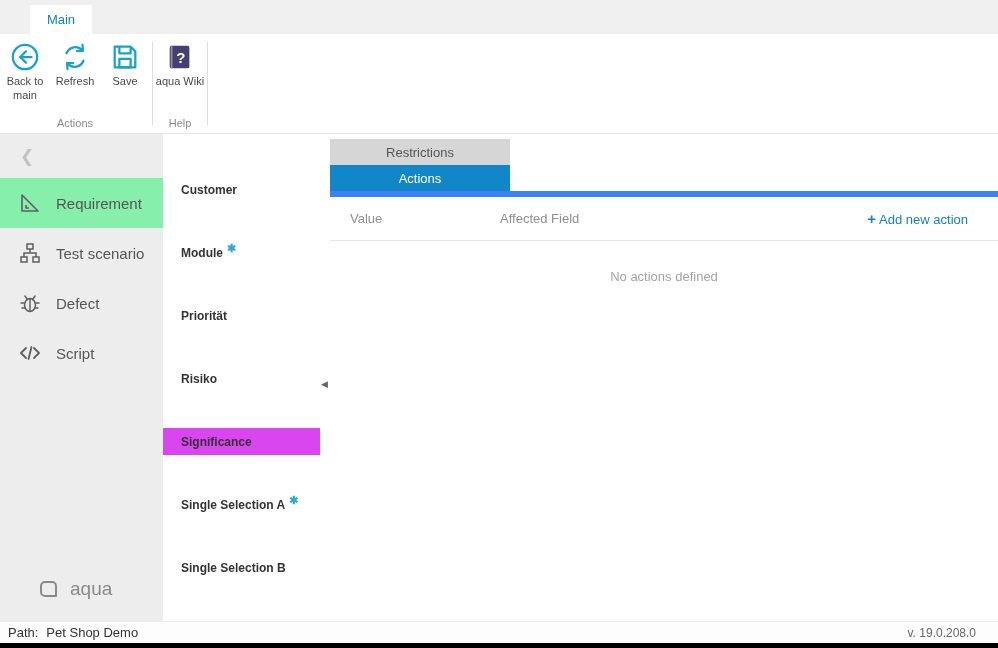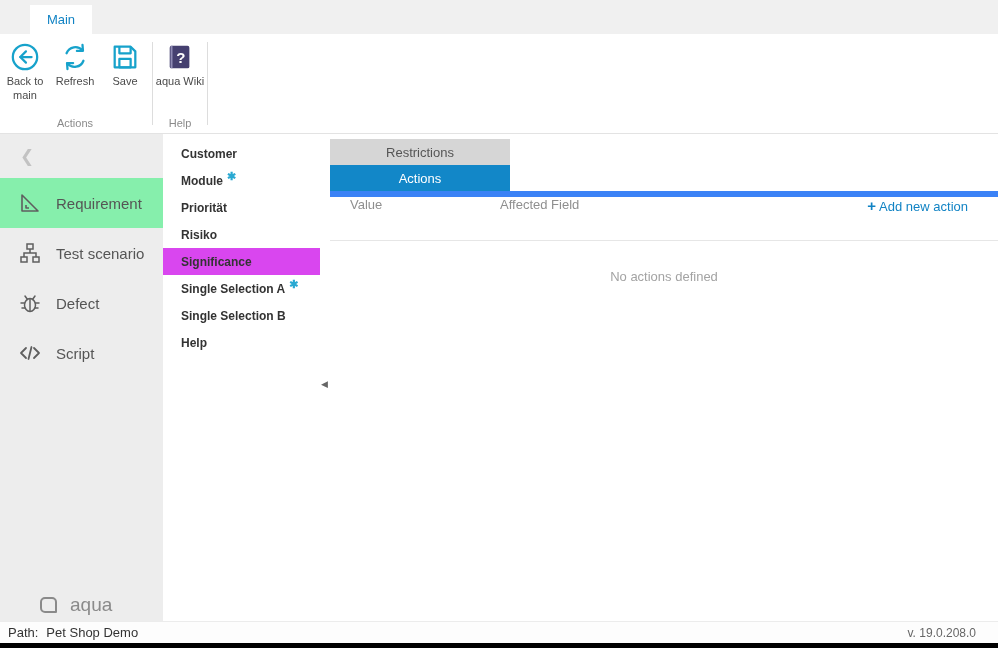--- a/index.html
+++ b/index.html
@@ -32,43 +32,43 @@
   .content { flex:1; display:flex; min-height:0; }
 
   
   .sidebar { width:163px; background:#ededed; position:relative; flex-shrink:0; }
   .collapse-row { height:44px; display:flex; align-items:center; padding-left:20px;
                   color:#c2c2c2; font-size:17px; cursor:pointer; }
   .side-item { height:50px; display:flex; align-items:center; padding-left:18px; gap:14px;
                color:#555; font-size:15px; cursor:pointer; }
   .side-item.selected { background:#86efac; }
   .side-item svg { width:24px; height:24px; flex-shrink:0; }
-  .logo { position:absolute; bottom:4px; left:36px; display:flex; align-items:center;
+  .logo { position:absolute; bottom:20px; left:36px; display:flex; align-items:center;
           gap:10px; color:#8a8a8a; font-size:19px; }
   .logo svg { width:24px; height:24px; }
 
   
   .field-panel { width:157px; background:#fff; padding-top:6px; flex-shrink:0; }
   .field-row { height:27px; display:flex; align-items:center; padding-left:18px;
-               font-size:12px; font-weight:bold; color:#333; cursor:pointer; }
+               font-size:12px; font-weight:bold; color:#333; cursor:pointer;margin-top:36px; }
   .field-row.selected { background:#d946ef; }
   .req { color:#2aa9d2; font-size:11px; margin-left:4px; position:relative; top:-4px; }
 
   
   .splitter { width:10px; background:#fff; position:relative; flex-shrink:0; }
   .splitter-handle { position:absolute; top:245px; left:1px; color:#666; font-size:9px; cursor:pointer; }
 
   
   .main-panel { flex:1; background:#fff; padding-top:5px; display:flex; flex-direction:column; min-width:0; }
   .tab-strip { display:flex; border-bottom:6px solid #3b82f6;flex-direction:column; }
   .tab { width:180px; height:26px; display:flex; align-items:center; justify-content:center;
          font-size:13px; cursor:pointer; }
   .tab.inactive { background:#d6d6d6; color:#555; }
   .tab.active { background:#1287c8; color:#fff; }
-  .grid-header { height:44px; display:flex; padding:0 30px 0 20px;
+  .grid-header { height:44px; display:flex; align-items:center; padding:0 30px 0 20px;
                  border-bottom:1px solid #e6e6e6; color:#8f8f8f; font-size:13px; }
   .col-value { width:150px; }
   .col-affected { flex:1; }
   .add-action { color:#1183c4; font-size:13px; cursor:pointer; white-space:nowrap; }
   .add-action .plus { font-size:15px; font-weight:bold; margin-right:3px; }
   .empty-msg { text-align:center; margin-top:28px; color:#a3a3a3; font-size:13px; }
 
   
   .status-bar { height:22px; background:#fdfdfd; border-top:1px solid #ececec; flex-shrink:0;
                 display:flex; align-items:center; padding:0 22px 0 8px; font-size:13px; color:#333; }

